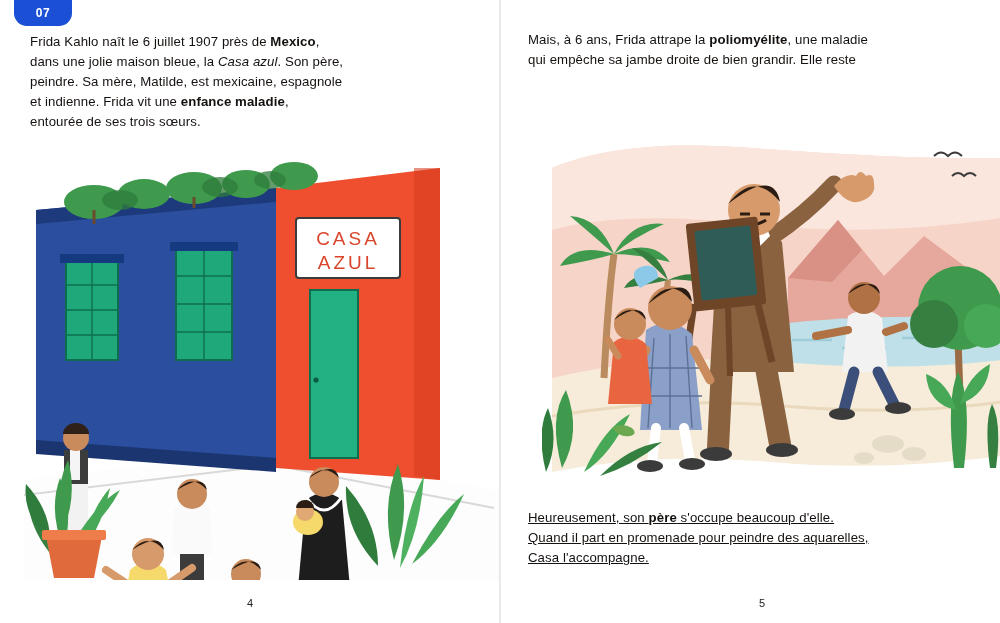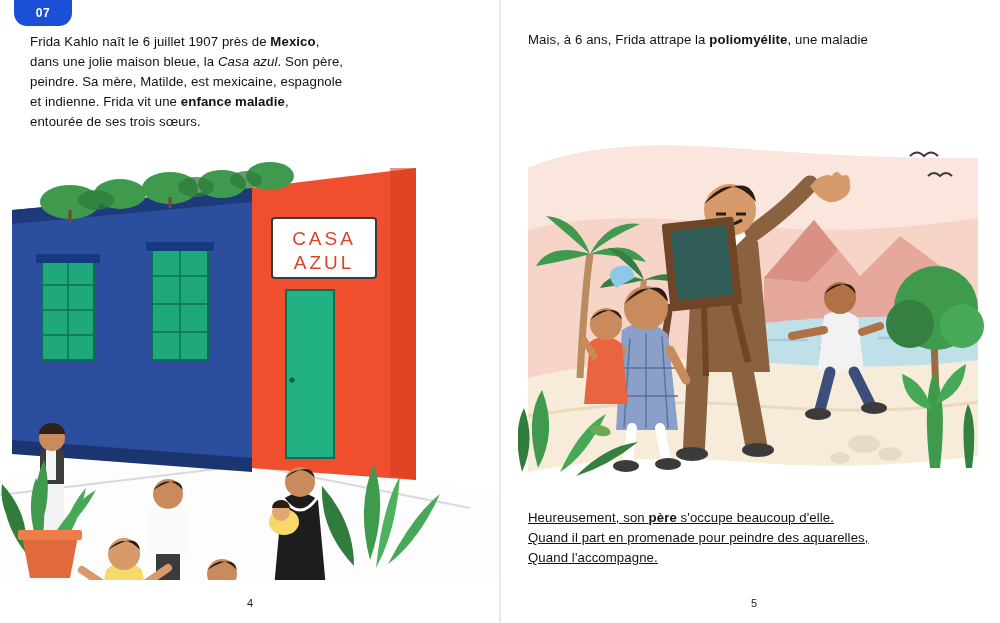--- a/index.html
+++ b/index.html
@@ -20,21 +20,21 @@
     display: flex;
   }
   .page {
     position: relative;
     width: 500px;
     height: 623px;
     box-sizing: border-box;
     background: #fff;
   }
   .page-left { padding: 0; }
-  .page-right { padding: 4px; }
+  .page-right { padding: 12px; }
 
   
   .badge {
     position: absolute;
     left: 14px;
     top: 0;
     width: 58px;
     height: 26px;
     background: #1a4fd6;
     border-radius: 0 0 13px 13px;
@@ -69,20 +69,21 @@
     width: 100%;
     text-align: center;
     font-size: 11px;
     color: #222;
   }
 
   
   .illus {
     position: absolute;
     overflow: hidden;
+    margin-left: 24px;
   }
   .illus svg { display: block; }
 
   .gutter {
     position: absolute;
     left: 499px;
     top: 0;
     width: 2px;
     height: 623px;
     background: linear-gradient(to right, rgba(0,0,0,0.06), rgba(0,0,0,0.12), rgba(0,0,0,0.03));
@@ -256,20 +257,21 @@
       </svg>
     </div>
 
     <div class="folio">4</div>
   </div>
 
   <div class="page page-right">
 
     <div class="text-block right-text-top">
       <p>Mais, à 6 ans, Frida attrape la <b>poliomyélite</b>, une maladie</p>
+      <p>qui empêche sa jambe droite de bien grandir. Elle reste</p>
     </div>
 
     <div class="illus" style="left:18px; top:128px; width:470px; height:360px;">
       <svg width="470" height="360" viewBox="0 0 470 360" xmlns="http://www.w3.org/2000/svg">
 
         <path d="M10 40 q70 -30 200 -20 q160 12 250 10 l0 250 q-120 18 -250 10 q-140 -8 -200 8 z" fill="#f7d4c8"></path>
         <path d="M10 40 q70 -30 200 -20 q160 12 250 10 l0 60 q-130 20 -250 6 q-130 -14 -200 6 z" fill="#fbe6dd"></path>
 
         <path d="M246 150 l50 -58 l46 56 l40 -40 l70 52 l0 40 l-206 0 z" fill="#e6a79c"></path>
         <path d="M246 150 l50 -58 l24 30 l-30 32 z" fill="#d99185"></path>
@@ -398,20 +400,20 @@
           <ellipse cx="322" cy="330" rx="10" ry="6"></ellipse>
         </g>
 
         <path d="M70 300 q10 -6 20 0 q6 6 -2 8 q-10 2 -18 -8z" fill="#6ba84f"></path>
       </svg>
     </div>
 
     <div class="text-block right-text-bottom">
       <p>Heureusement, son <b>père</b> s'occupe beaucoup d'elle.</p>
       <p>Quand il part en promenade pour peindre des aquarelles,</p>
-      <p>Quand l'accompagne.</p>
+      <p>Casa l'accompagne.</p>
     </div>
 
     <div class="folio">5</div>
   </div>
 
   <div class="gutter"></div>
 </div>
 
 </body></html>

